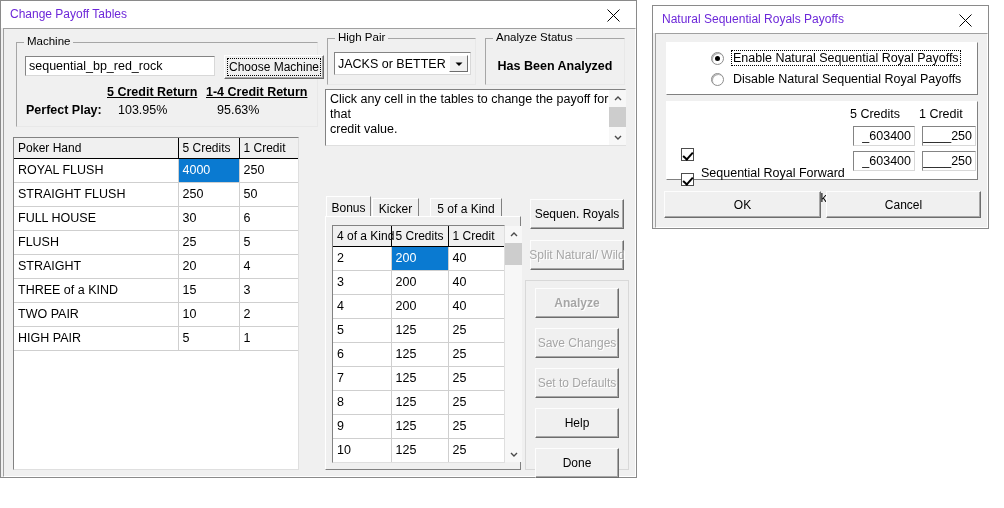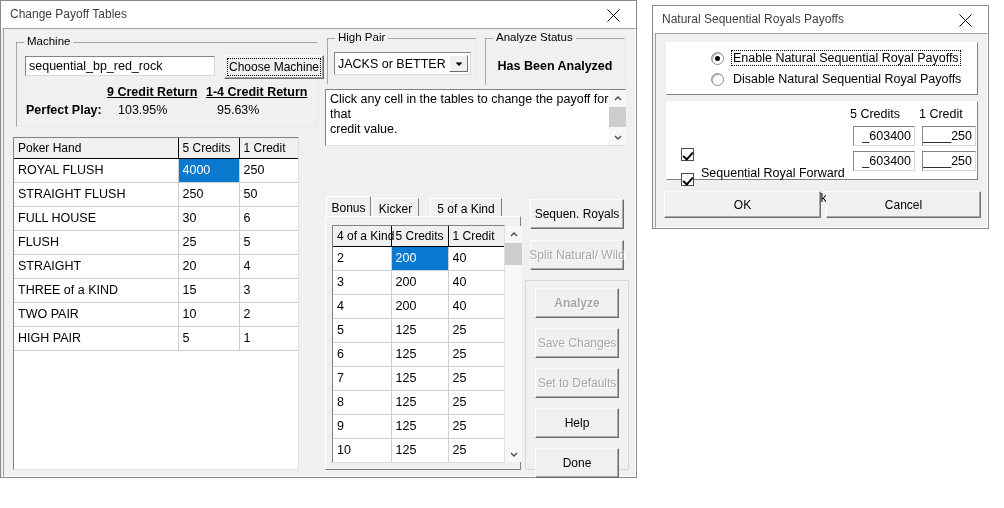--- a/index.html
+++ b/index.html
@@ -6,21 +6,21 @@
   body{
     width:1004px;height:508px;overflow:hidden;position:relative;
     font-family:"Liberation Sans","DejaVu Sans",sans-serif;
     font-size:12px;color:#000;
     -webkit-font-smoothing:none;
   }
 
   
   .win{position:absolute;background:#f0f0f0;border:1px solid #8a8a8a;box-sizing:border-box;}
   .titlebar{height:27px;background:#ffffff;position:relative;}
-  .titlebar .ttl{position:absolute;left:9px;top:6px;font-size:12px;color:#404040;white-space:nowrap;}
+  .titlebar .ttl{position:absolute;left:9px;top:6px;font-size:12px;color:#6d28d9;white-space:nowrap;}
   .closebtn{position:absolute;right:0;top:0;width:44px;height:26px;cursor:pointer;}
   .closebtn svg{position:absolute;left:15px;top:8px;}
 
   
   .panel3d{
     position:absolute;box-sizing:border-box;background:#f0f0f0;
     border-top:1px solid #a0a0a0;border-left:1px solid #a0a0a0;
     border-right:1px solid #ffffff;border-bottom:1px solid #ffffff;
   }
   .raised3d{
@@ -149,21 +149,21 @@
 
       <div class="tinput" style="left:8px;top:13px;width:190px;height:20px;">
         <span>sequential_bp_red_rock</span>
       </div>
 
       <div class="btn" style="left:207px;top:12px;width:100px;height:24px;">
         <span class="focusring"></span>
         <span>Choose Machine</span>
       </div>
 
-      <div class="stxt u" style="left:90px;top:42px;">9 Credit Return</div>
+      <div class="stxt u" style="left:90px;top:42px;">5 Credit Return</div>
       <div class="stxt u" style="left:189px;top:42px;">1-4 Credit Return</div>
 
       <div class="stxt b" style="left:9px;top:60px;">Perfect Play:</div>
       <div class="stxt" style="left:101px;top:60px;">103.95%</div>
       <div class="stxt" style="left:200px;top:60px;">95.63%</div>
     </div>
 
     <div class="grid" style="left:9px;top:108px;width:286px;height:333px;">
       <table class="g">
         <colgroup>

